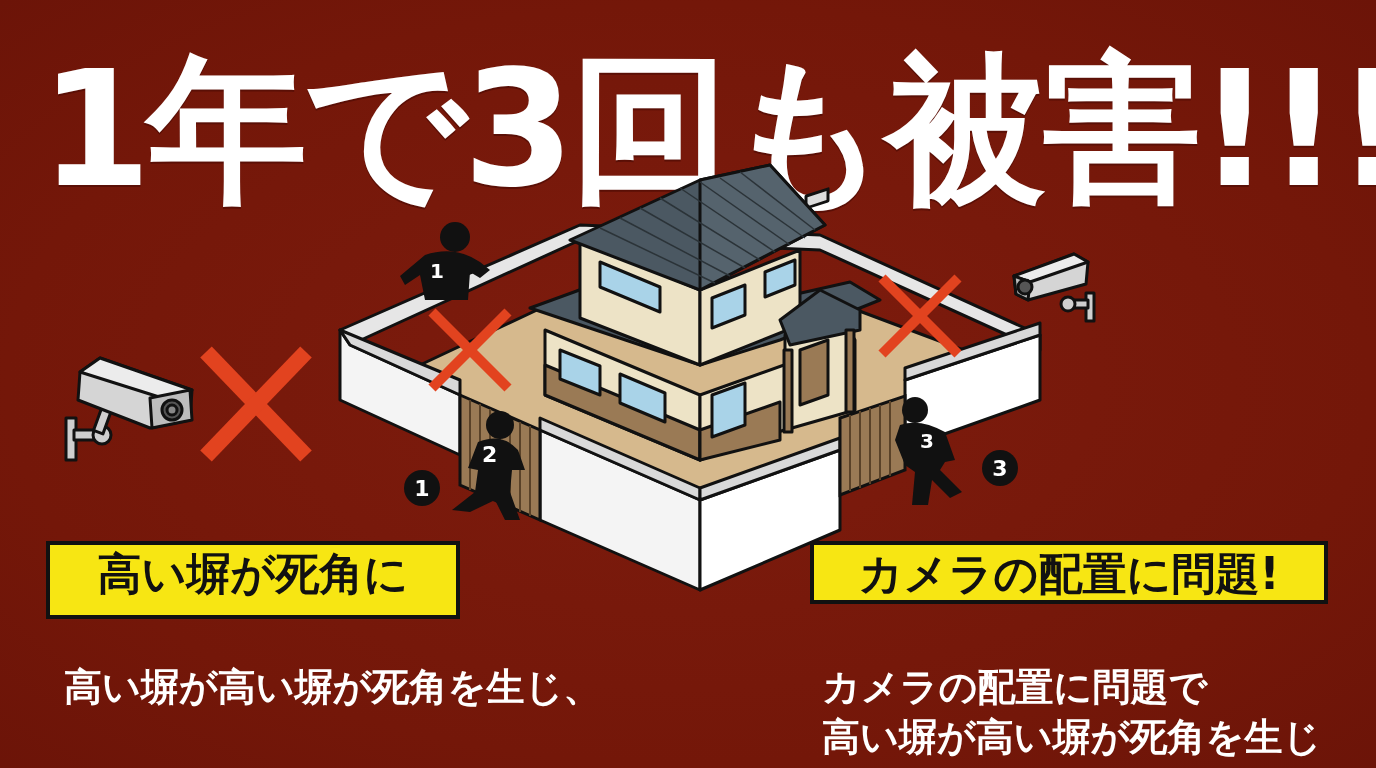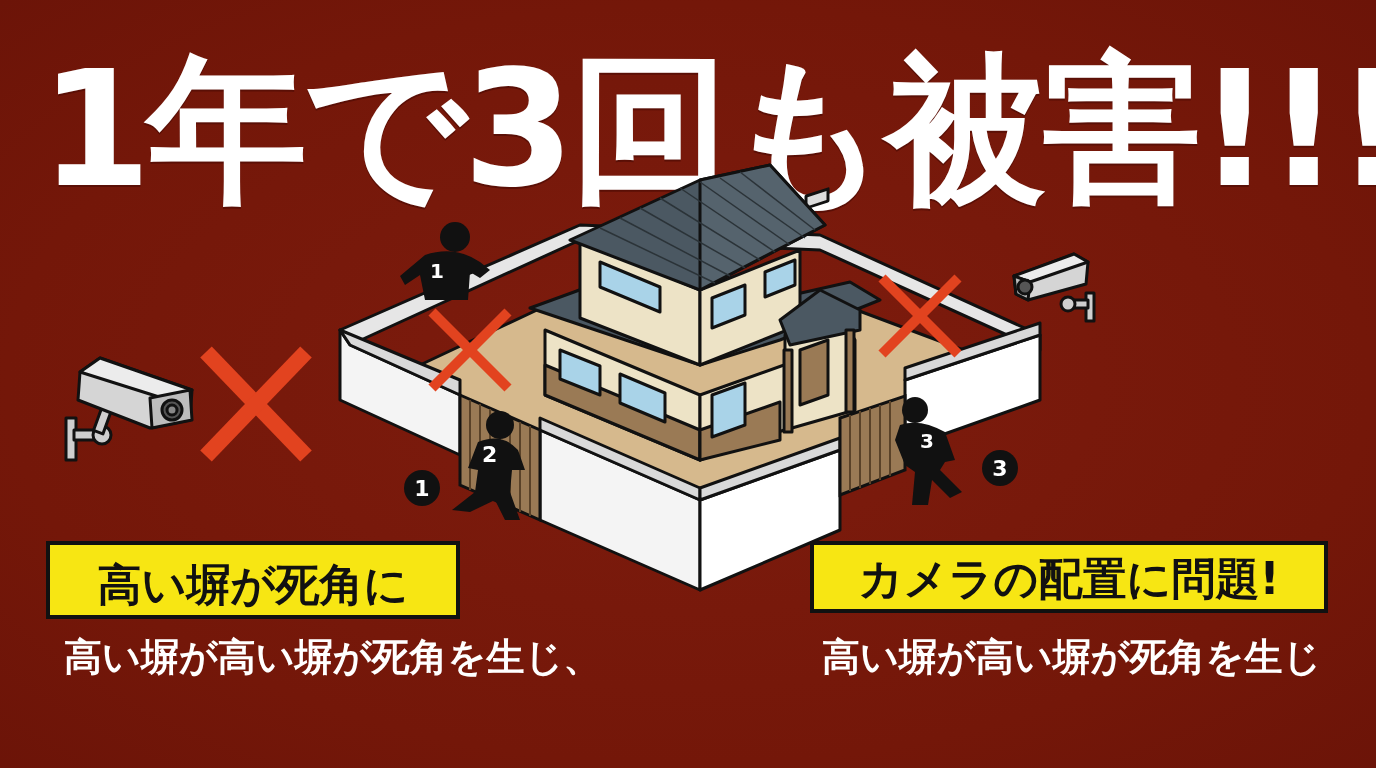--- a/index.html
+++ b/index.html
@@ -13,27 +13,27 @@
     position:absolute; left:40px; top:40px; width:1300px; height:180px;
     color:#fff; font-weight:bold; font-size:160px; line-height:180px;
     letter-spacing:-4px; white-space:nowrap;
     font-family:"DejaVu Sans", sans-serif;
     text-shadow:0 2px 0 #5a0f06;
   }
   .scene { position:absolute; left:0; top:0; width:1376px; height:768px; }
   .label-box {
     position:absolute; background:#f7e613; border:4px solid #111;
     box-sizing:border-box; color:#111; font-weight:bold;
-    display:flex; align-items:flex-end; justify-content:center; white-space:nowrap;
+    display:flex; align-items:flex-start; justify-content:center; white-space:nowrap;
   }
   .label-left { left:46px; top:541px; width:414px; height:78px; font-size:44px; }
-  .label-right { left:810px; top:541px; width:518px; height:72px; font-size:44px; }
+  .label-right { left:810px; top:541px; width:518px; height:63px; font-size:44px; }
   .desc {
     position:absolute; color:#fff; font-size:38px; line-height:50px;
-    font-weight:bold; white-space:nowrap;
+    font-weight:bold; white-space:nowrap;margin-top:30px;
   }
   .desc-left { left:64px; top:632px; }
   .desc-right { left:822px; top:632px; }
   .desc div { display:block; }
 </style>
 </head>
 <body>
 
 <div class="bg"></div>
 
@@ -192,14 +192,15 @@
   <span>高い塀が死角に</span>
 </div>
 <div class="desc desc-left">
   <div>高い塀が高い塀が死角を生じ、</div>
 </div>
 
 <div class="label-box label-right">
   <span>カメラの配置に問題!</span>
 </div>
 <div class="desc desc-right">
+  <div>カメラの配置に問題で</div>
   <div>高い塀が高い塀が死角を生じ</div>
 </div>
 
 </body></html>

